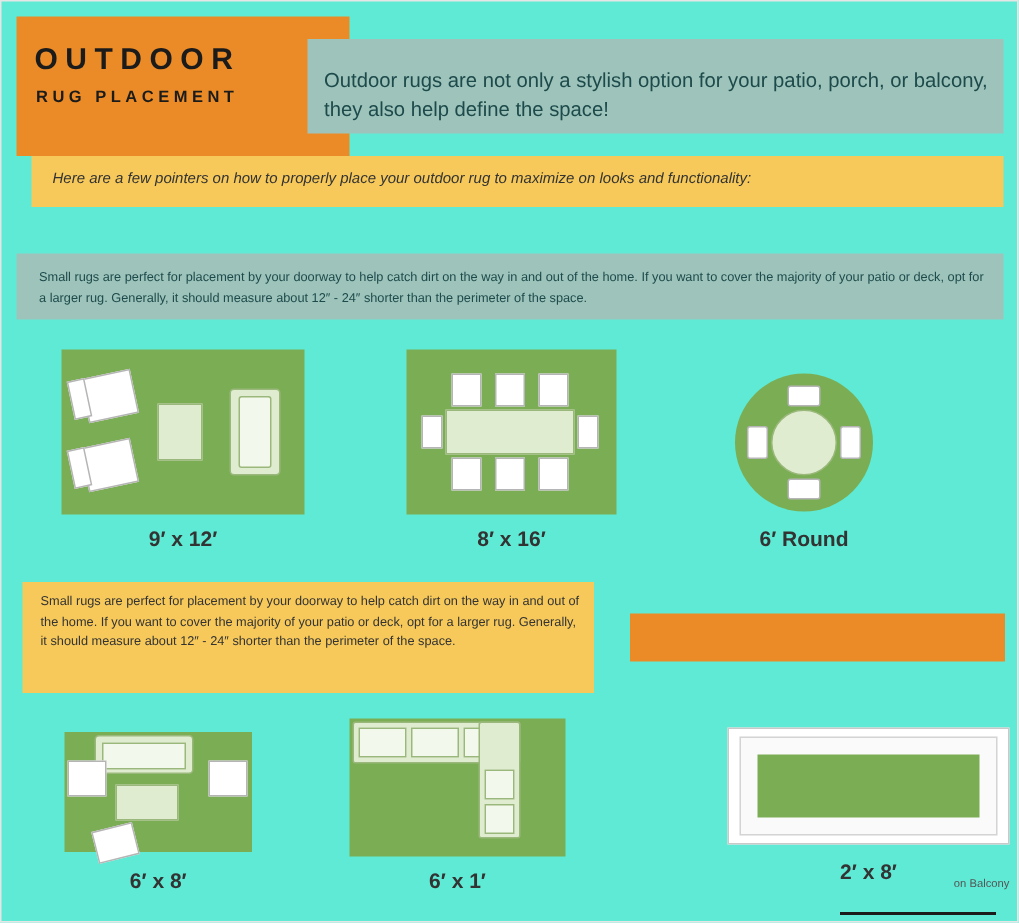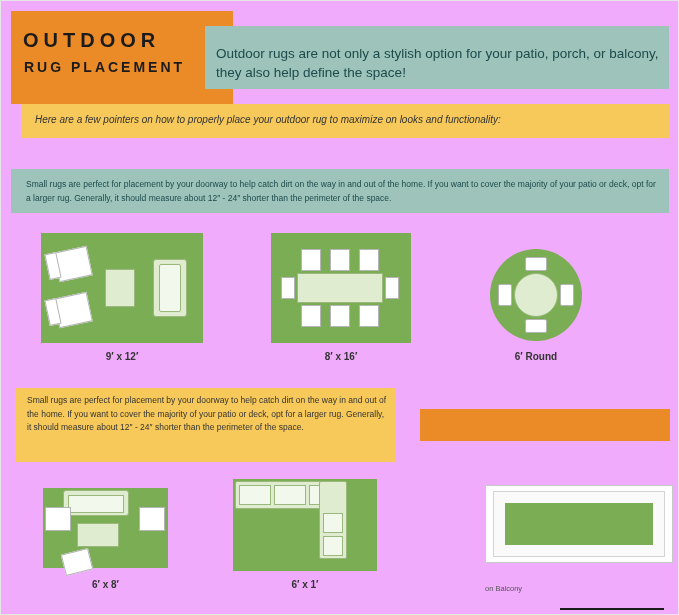--- a/index.html
+++ b/index.html
@@ -13,21 +13,21 @@
     font-family: "Liberation Sans", sans-serif;
     position: relative;
     overflow: hidden;
   }
   .page {
     position: absolute;
     left: 0; top: 0;
     width: 679px; height: 615px;
     border: 1px solid #e6e6e6;
     box-sizing: border-box;
-    background: #f0abfc;
+    background: #5eead4;
   }
 
   
   .hdr-orange {
     position: absolute;
     left: 10px; top: 10px;
     width: 222px; height: 93px;
     background: #eb8b27;
   }
   .hdr-title {
@@ -37,21 +37,21 @@
     color: #1b1b1b;
     font-size: 20px;
     font-weight: bold;
     letter-spacing: 5px;
   }
   .hdr-sub {
     position: absolute;
     left: 23px; top: 58px;
     width: 200px;
     color: #1b1b1b;
-    font-size: 14px;
+    font-size: 11px;
     font-weight: bold;
     letter-spacing: 3px;
   }
   .hdr-teal {
     position: absolute;
     left: 204px; top: 25px;
     width: 464px; height: 63px;
     background: #9dc3bb;
   }
   .hdr-teal-text {
@@ -149,26 +149,26 @@
     position: absolute;
     background: #dfeccf;
     border: 1px solid #9bb87c;
     border-radius: 50%;
     box-sizing: border-box;
   }
   .caption {
     position: absolute;
     text-align: center;
     color: #333333;
-    font-size: 10px;
+    font-size: 14px;
     font-weight: bold;
   }
   .caption-sub {
     position: absolute;
-    text-align: left;
+    text-align: right;
     color: #555555;
     font-size: 7.5px;
   }
 
   
   .balcony-outer {
     position: absolute;
     background: #ffffff;
     border: 1px solid #c9c9c9;
     box-sizing: border-box;
@@ -277,17 +277,18 @@
   <div class="furn" style="left:308px; top:484px; width:32px; height:20px; background:#f2f8eb;"></div>
 
   <div class="furn" style="left:318px; top:480px; width:28px; height:78px; border-radius:2px;"></div>
   <div class="furn" style="left:322px; top:512px; width:20px; height:20px; background:#f2f8eb;"></div>
   <div class="furn" style="left:322px; top:535px; width:20px; height:20px; background:#f2f8eb;"></div>
   <div class="caption" style="left:232px; top:578px; width:144px;">6′ x 1′</div>
 
   <div class="balcony-outer" style="left:484px; top:484px; width:188px; height:78px;"></div>
   <div class="balcony-inner" style="left:492px; top:490px; width:172px; height:66px;"></div>
   <div class="rug" style="left:504px; top:502px; width:148px; height:42px;"></div>
+  <div class="caption" style="left:484px; top:572px; width:188px;">2′ x 8′</div>
   <div class="caption-sub" style="left:484px; top:583px; width:188px;">on Balcony</div>
 
   <div class="logo-underline"></div>
 
 </div>
 
 </body></html>

